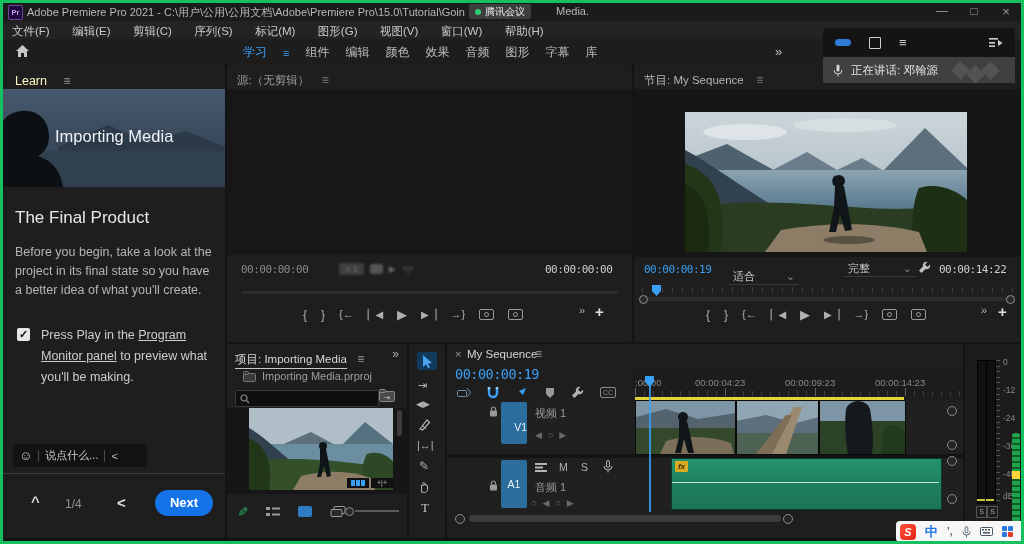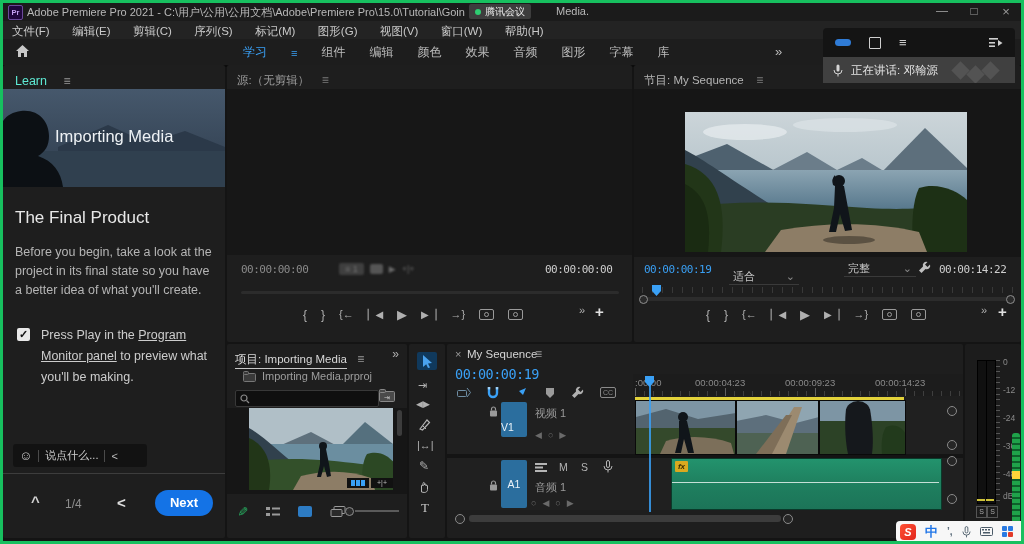--- a/index.html
+++ b/index.html
@@ -55,38 +55,38 @@
     <span class="menuitem">窗口(W)</span>
     <span class="menuitem">帮助(H)</span>
   </div>
 
   <div class="abs" style="left:0;top:36px;width:1018px;height:26px;background:#1d1d1d;border-bottom:2px solid #0c0c0c;">
     <span class="abs" style="left:12px;top:5px;">
       <svg width="15" height="15" viewBox="0 0 15 15">
           <path d="M7.5 1 L14 7 H12 V13 H9 V9 H6 V13 H3 V7 H1 Z" fill="#c8c8c8"></path>
         </svg>
     </span>
-    <div class="abs" style="left:240px;top:5px;display:flex;gap:24px;align-items:center;">
+    <div class="abs" style="left:240px;top:5px;display:flex;gap:16px;align-items:center;">
       <span class="wstab active">学习</span>
       <span class="wstab active" style="font-size:11px;">≡</span>
       <span class="wstab">组件</span>
       <span class="wstab">编辑</span>
       <span class="wstab">颜色</span>
       <span class="wstab">效果</span>
       <span class="wstab">音频</span>
       <span class="wstab">图形</span>
       <span class="wstab">字幕</span>
       <span class="wstab">库</span>
     </div>
     <span class="abs wstab" style="left:772px;top:5px;font-size:13px;">»</span>
   </div>
 
   <div class="panel" style="left:0;top:62px;width:222px;height:473px;">
     <div style="padding:6px 12px 4px;">
-      <span class="hdr" style="color:#5eead4;font-size:12.5px;">Learn</span>
+      <span class="hdr" style="color:#fef9c3;font-size:12.5px;">Learn</span>
       <span class="gb" style="margin-left:12px;color:#9a9a9a;">≡</span>
     </div>
     <div class="abs" style="left:0;top:24px;width:222px;height:98px;overflow:hidden;">
       <svg width="222" height="98" viewBox="0 0 222 98" preserveAspectRatio="none">
         <defs>
             <linearGradient id="hsky" x1="0" y1="0" x2="0" y2="1">
           <stop offset="0" stop-color="#46586c"></stop>
               <stop offset="1" stop-color="#2e3c4c"></stop>
             </linearGradient>
           </defs>
@@ -380,21 +380,21 @@
 
     <div class="abs" style="left:188px;top:53px;width:269px;height:2.5px;background:#e3d23a;"></div>
 
     <div class="abs" style="left:0;top:56px;width:516px;height:54px;background:#202020;border-bottom:4px solid #141414;">
       <span class="abs" style="left:42px;top:6px;">
         <svg width="9" height="11" viewBox="0 0 9 11">
             <rect x="1" y="4.5" width="7" height="6" rx="1" fill="#9a9a9a"></rect>
             <path d="M2.5 4.5 V3 a2 2 0 0 1 4 0 V4.5" fill="none" stroke="#9a9a9a" stroke-width="1.2"></path>
           </svg>
       </span>
-      <div class="abs" style="left:54px;top:2px;width:26px;height:35px;background:#2b6e9e;border-radius:2px;color:#eaf2f8;font-size:10.5px;text-align:left;line-height:50px;">V1</div>
+      <div class="abs" style="left:54px;top:2px;width:26px;height:42px;background:#2b6e9e;border-radius:2px;color:#eaf2f8;font-size:10.5px;text-align:right;line-height:50px;">V1</div>
       <span class="abs" style="left:88px;top:6px;font-size:11px;color:#9a9a9a;">视频 1</span>
       <span class="abs dim" style="left:88px;top:30px;font-size:9px;letter-spacing:6px;">◀○▶</span>
 
       <div class="abs" style="left:188px;top:0;width:269px;height:53px;overflow:hidden;border:1px solid #0a0a0a;">
         <svg width="269" height="53" viewBox="0 0 269 53" preserveAspectRatio="none">
           <rect width="100" height="27" fill="#7d95a4"></rect>
           <path d="M0 16 L30 8 L62 18 L100 12 L100 27 L0 27 Z" fill="#53646f"></path>
           <rect y="27" width="100" height="26" fill="#34492b"></rect>
           <path d="M30 40 C50 34 75 35 95 42 L98 53 L24 53 Z" fill="#7c6f5a"></path>
           <g fill="#10151a">

